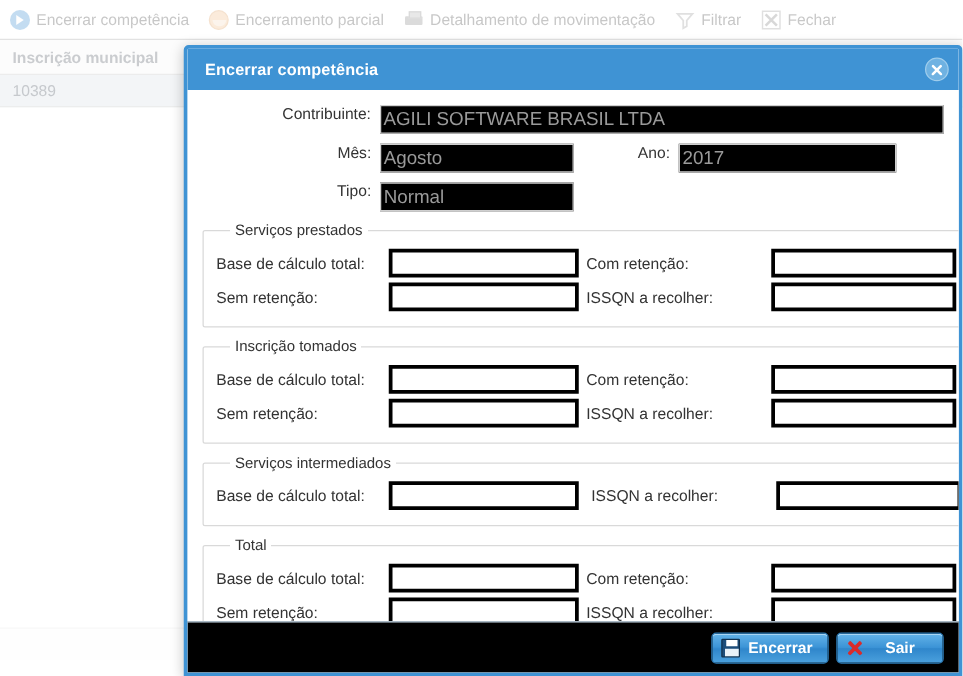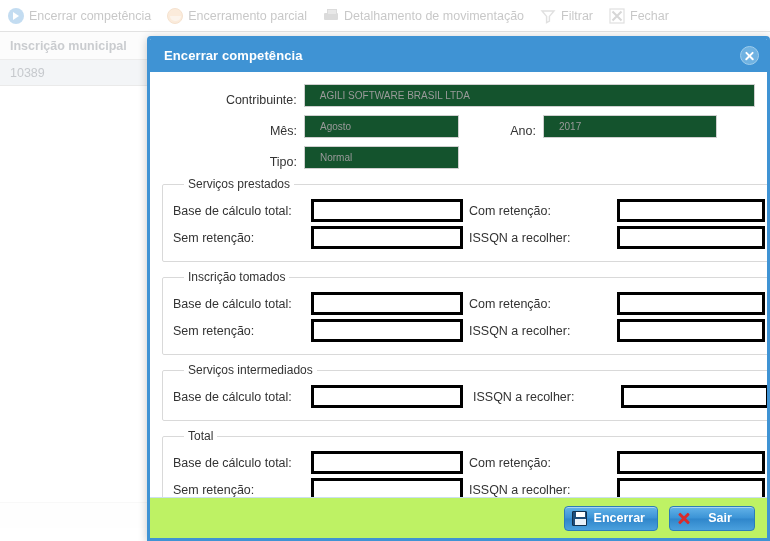--- a/index.html
+++ b/index.html
@@ -192,50 +192,50 @@
   .dlg-close::after  { transform: rotate(-45deg); }
 
   .dlg-body {
     flex: 1 1 auto;
     background: #ffffff;
     padding: 12px 12px 0 12px;
     overflow: hidden;
   }
   .dlg-foot {
     flex: 0 0 41px;
-    background: #bef264;
+    background: #000000;
     border-top: 1px solid #cbdff0;
     display: flex;
     align-items: center;
     justify-content: flex-end;
     padding-right: 12px;
-    gap: 11px;
+    gap: 6px;
   }
 
   
   .frow {
     display: flex;
-    align-items: flex-end;
+    align-items: flex-start;
     margin-bottom: 8px;
   }
   .flabel {
     font-size: 12.5px;
     color: #333333;
     text-align: right;
     padding-right: 7px;
     white-space: nowrap;
   }
   .lbl-top { width: 142px; }
   .ro-input {
     border: 1px solid #cfcfcf;
-    background: #14532d;
+    background: #000000;
     height: 23px;
     line-height: 21px;
-    padding: 0 15px;
-    font-size: 10px;
+    padding: 0 2px;
+    font-size: 15px;
     color: #9a9a9a;
     overflow: hidden;
     white-space: nowrap;
   }
   .w-contrib { width: 452px; }
   .w-mes     { width: 155px; }
   .w-ano     { width: 174px; }
   .w-tipo    { width: 155px; }
   .lbl-ano   { width: 84px; text-align: right; padding-right: 7px; }
 

